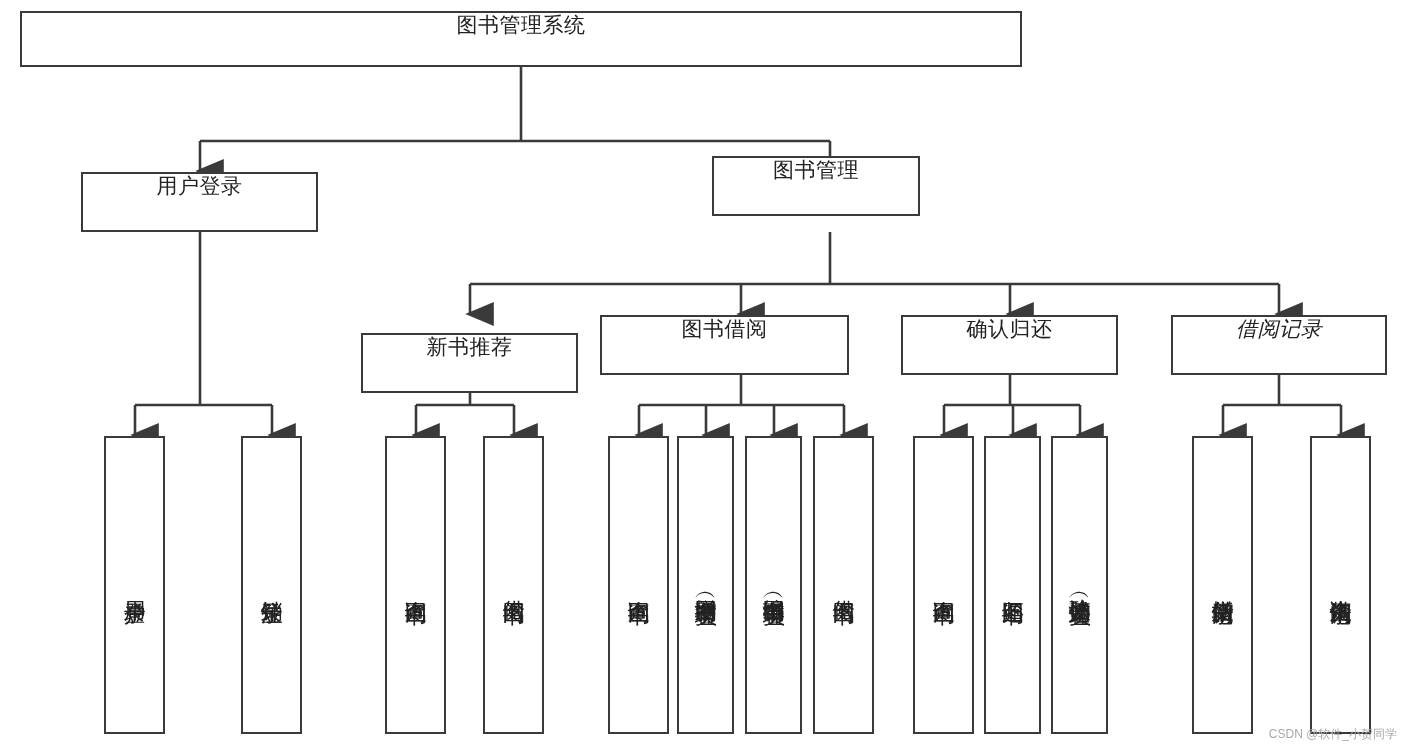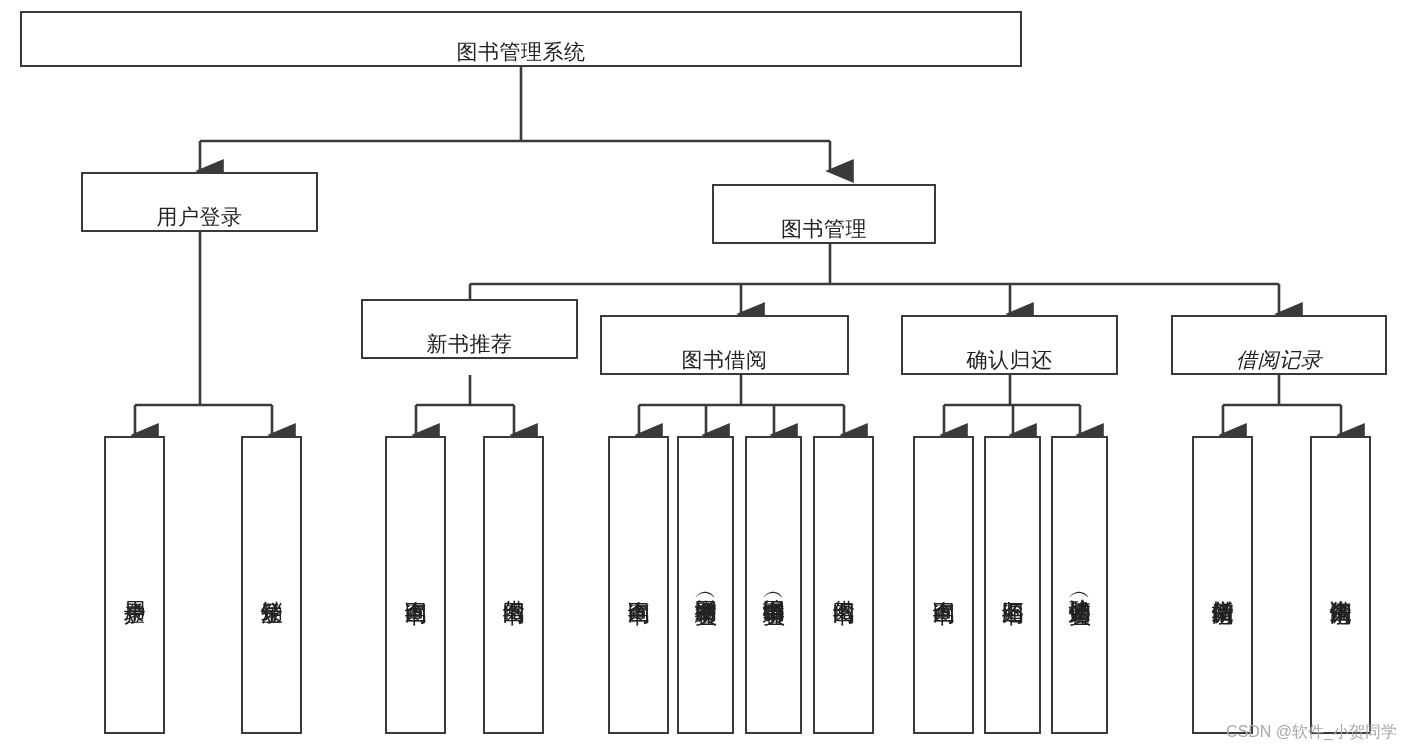--- a/index.html
+++ b/index.html
@@ -8,21 +8,21 @@
     width:1405px;height:747px;overflow:hidden;
   }
   #diagram{position:relative;width:1405px;height:747px;background:#ffffff;}
   #wires{position:absolute;left:0;top:0;width:1405px;height:747px;}
   .node{
     position:absolute;
     box-sizing:border-box;
     background:#ffffff;
     border:2px solid #3a3a3a;
     display:flex;
-    align-items:flex-end;
+    align-items:flex-start;
     justify-content:center;
     color:#222222;
   }
   .node .lbl{
     display:block;
     text-align:center;
     line-height:1.18;
     letter-spacing:0.5px;
   }
   
@@ -41,21 +41,21 @@
     text-orientation:upright;
     font-size:22px;
     line-height:1.02;
     letter-spacing:1px;
     max-height:100%;
   }
   #watermark{
     position:absolute;
     right:8px;
     bottom:4px;
-    font-size:16px;
+    font-size:12px;
     color:#a8a8a8;
     white-space:nowrap;
     pointer-events:none;
   }
 </style>
 </head>
 <body>
 
 <div id="diagram">
 
@@ -102,24 +102,24 @@
       </g>
   </svg>
 
   <div id="nodes">
       <div class="node horiz" style="left: 20px; top: 11px; width: 1002px; height: 56px;">
         <span class="lbl">图书管理系统</span>
       </div>
       <div class="node horiz" style="left: 81px; top: 172px; width: 237px; height: 60px;">
         <span class="lbl">用户登录</span>
       </div>
-      <div class="node horiz" style="left: 712px; top: 184px; width: 224px; height: 60px;">
+      <div class="node horiz" style="left: 712px; top: 156px; width: 208px; height: 60px;">
         <span class="lbl">图书管理</span>
       </div>
-      <div class="node horiz" style="left: 361px; top: 299px; width: 217px; height: 60px;">
+      <div class="node horiz" style="left: 361px; top: 333px; width: 217px; height: 60px;">
         <span class="lbl">新书推荐</span>
       </div>
       <div class="node horiz" style="left: 600px; top: 315px; width: 249px; height: 60px;">
         <span class="lbl">图书借阅</span>
       </div>
       <div class="node horiz" style="left: 901px; top: 315px; width: 217px; height: 60px;">
         <span class="lbl">确认归还</span>
       </div>
       <div class="node horiz" style="left: 1171px; top: 315px; width: 216px; height: 60px; font-style: italic;">
         <span class="lbl">借阅记录</span>

